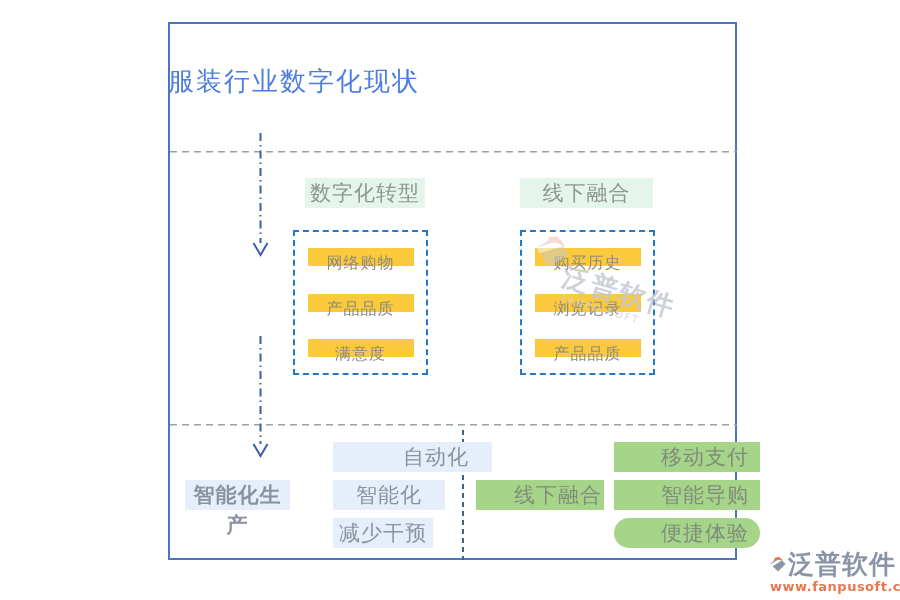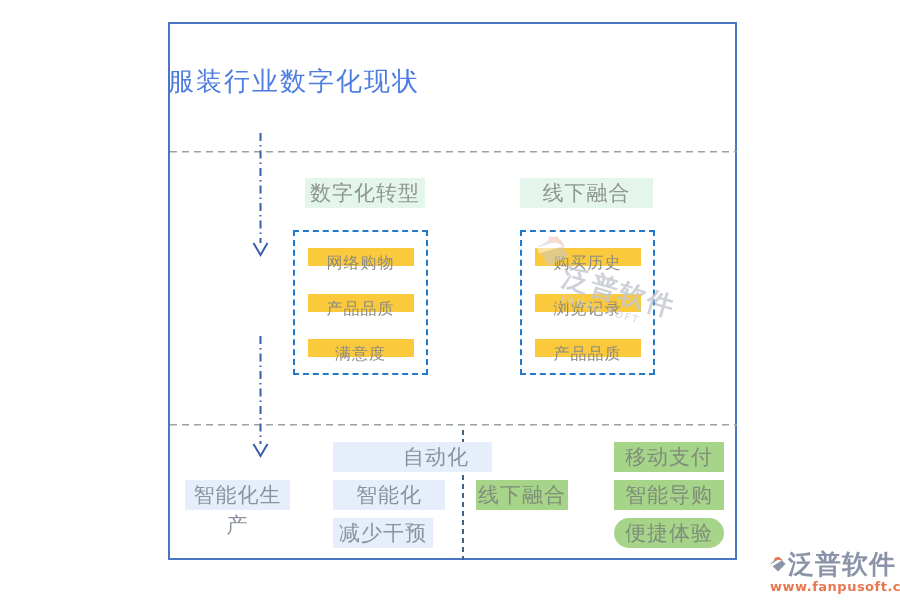--- a/index.html
+++ b/index.html
@@ -34,21 +34,21 @@
   .flow-arrow{position:absolute;left:252px;width:17px;}
   .flow-arrow-1{top:133px;height:124px;}
   .flow-arrow-2{top:336px;height:122px;}
 
   .tag{
     position:absolute;height:30px;line-height:30px;text-align:center;
     font-size:21px;color:var(--node-text-gray,#8f958f);letter-spacing:1px;
   }
   .tag-mint{background:var(--mint-label,#e4f6eb);}
   .tag-blue{background:var(--light-blue-node,#e7eefb);color:#8a91a0;}
-  .tag-green{background:var(--green-node,#a6d488);color:#7f8d7b;}
+  .tag-green{background:var(--green-node,#a6d488);color:#7f8d7b;padding-left:36px;}
 
   .dashed-box{
     position:absolute;top:230px;width:135px;height:145px;box-sizing:border-box;
     border:2px dashed var(--dashed-box-blue,#2279c9);
     display:flex;flex-direction:column;justify-content:space-between;align-items:center;
     padding:16px 0;
   }
   .dashed-box-left{left:293px;}
   .dashed-box-right{left:520px;}
   .node-yellow{
@@ -121,21 +121,21 @@
   <div class="watermark">
     <svg class="wm-icon" width="34" height="34" viewBox="0 0 40 40">
       <polygon points="20,1 39,20 20,39 1,20" fill="#c7ccd4"></polygon>
       <path d="M5,27 L33,9 L29,3 L1,21 Z" fill="#ffffff"></path>
       <path d="M11,5 C19,0 30,4 32,13 C26,8 17,8 11,13 Z" fill="#f0b8a2"></path>
     </svg>
     <div class="wm-cn">泛普软件</div>
     <div class="wm-en">FANPU SOFT</div>
   </div>
 
-  <div class="tag tag-blue" style="left:185px;top:480px;width:105px;">智能化生产</div>
+  <div class="tag tag-blue" style="left:185px;top:480px;width:105px;font-weight:bold;">智能化生产</div>
   <div class="tag tag-blue" style="left:333px;top:442px;width:112px;padding-left:47px;">自动化</div>
   <div class="tag tag-blue" style="left:333px;top:480px;width:112px;">智能化</div>
   <div class="tag tag-blue" style="left:333px;top:518px;width:100px;">减少干预</div>
 
   <div class="tag tag-green" style="left:476px;top:480px;width:92px;">线下融合</div>
   <div class="tag tag-green" style="left:614px;top:442px;width:110px;">移动支付</div>
   <div class="tag tag-green" style="left:614px;top:480px;width:110px;">智能导购</div>
   <div class="tag tag-green" style="left:614px;top:518px;width:110px;border-radius:15px;">便捷体验</div>
 
   <div class="footer-logo">

